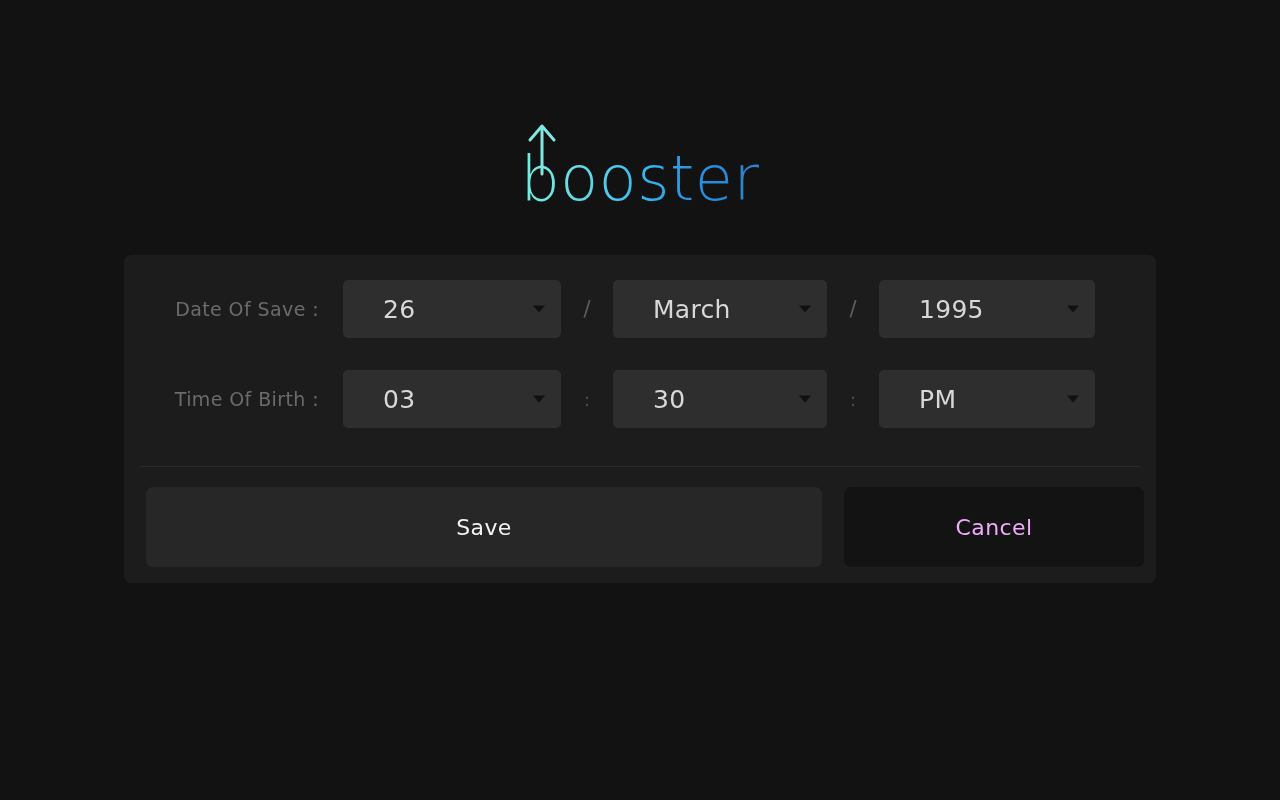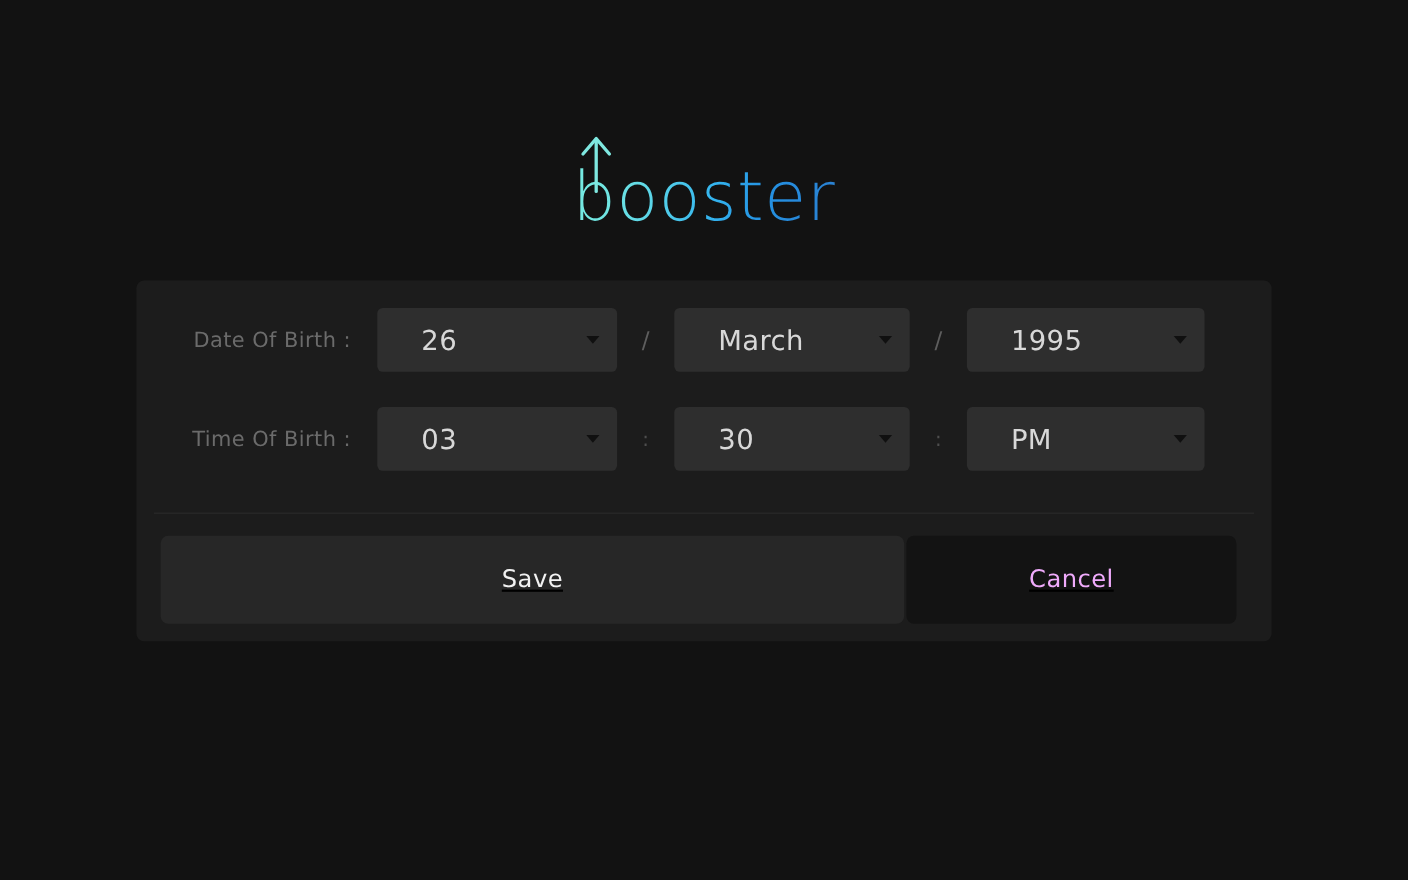--- a/index.html
+++ b/index.html
@@ -157,22 +157,21 @@
     background: #2b2b2b;
   }
 
   
   .button-row {
     position: absolute;
     left: 22px;
     top: 232px;
     width: 990px;
     display: flex;
-    gap: 2px;
-    text-decoration: underline;
+    gap: 22px;
   }
   .btn {
     height: 80px;
     border: none;
     border-radius: 7px;
     display: flex;
     align-items: center;
     justify-content: center;
     cursor: pointer;
     font-family: "DejaVu Sans", sans-serif;
@@ -206,21 +205,21 @@
       </svg>
       <span class="logo-text">booster</span>
     </div>
   </div>
 
   <div class="card">
 
     <div class="form-area">
 
       <div class="field-row">
-        <div class="field-label">Date Of Birth :</div>
+        <div class="field-label">Date Of Save :</div>
 
         <div class="select w-small">
           <span class="select-value">26</span>
           <span class="select-arrow"></span>
         </div>
 
         <div class="separator">/</div>
 
         <div class="select w-mid">
           <span class="select-value">March</span>

